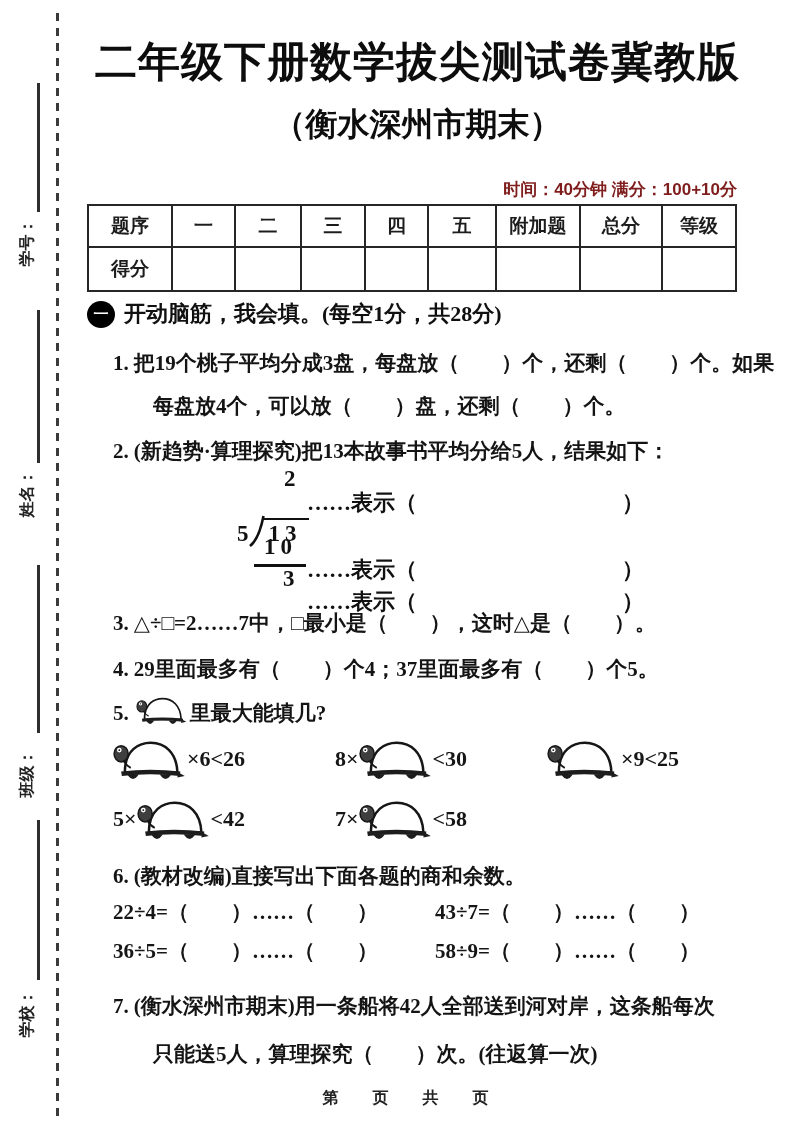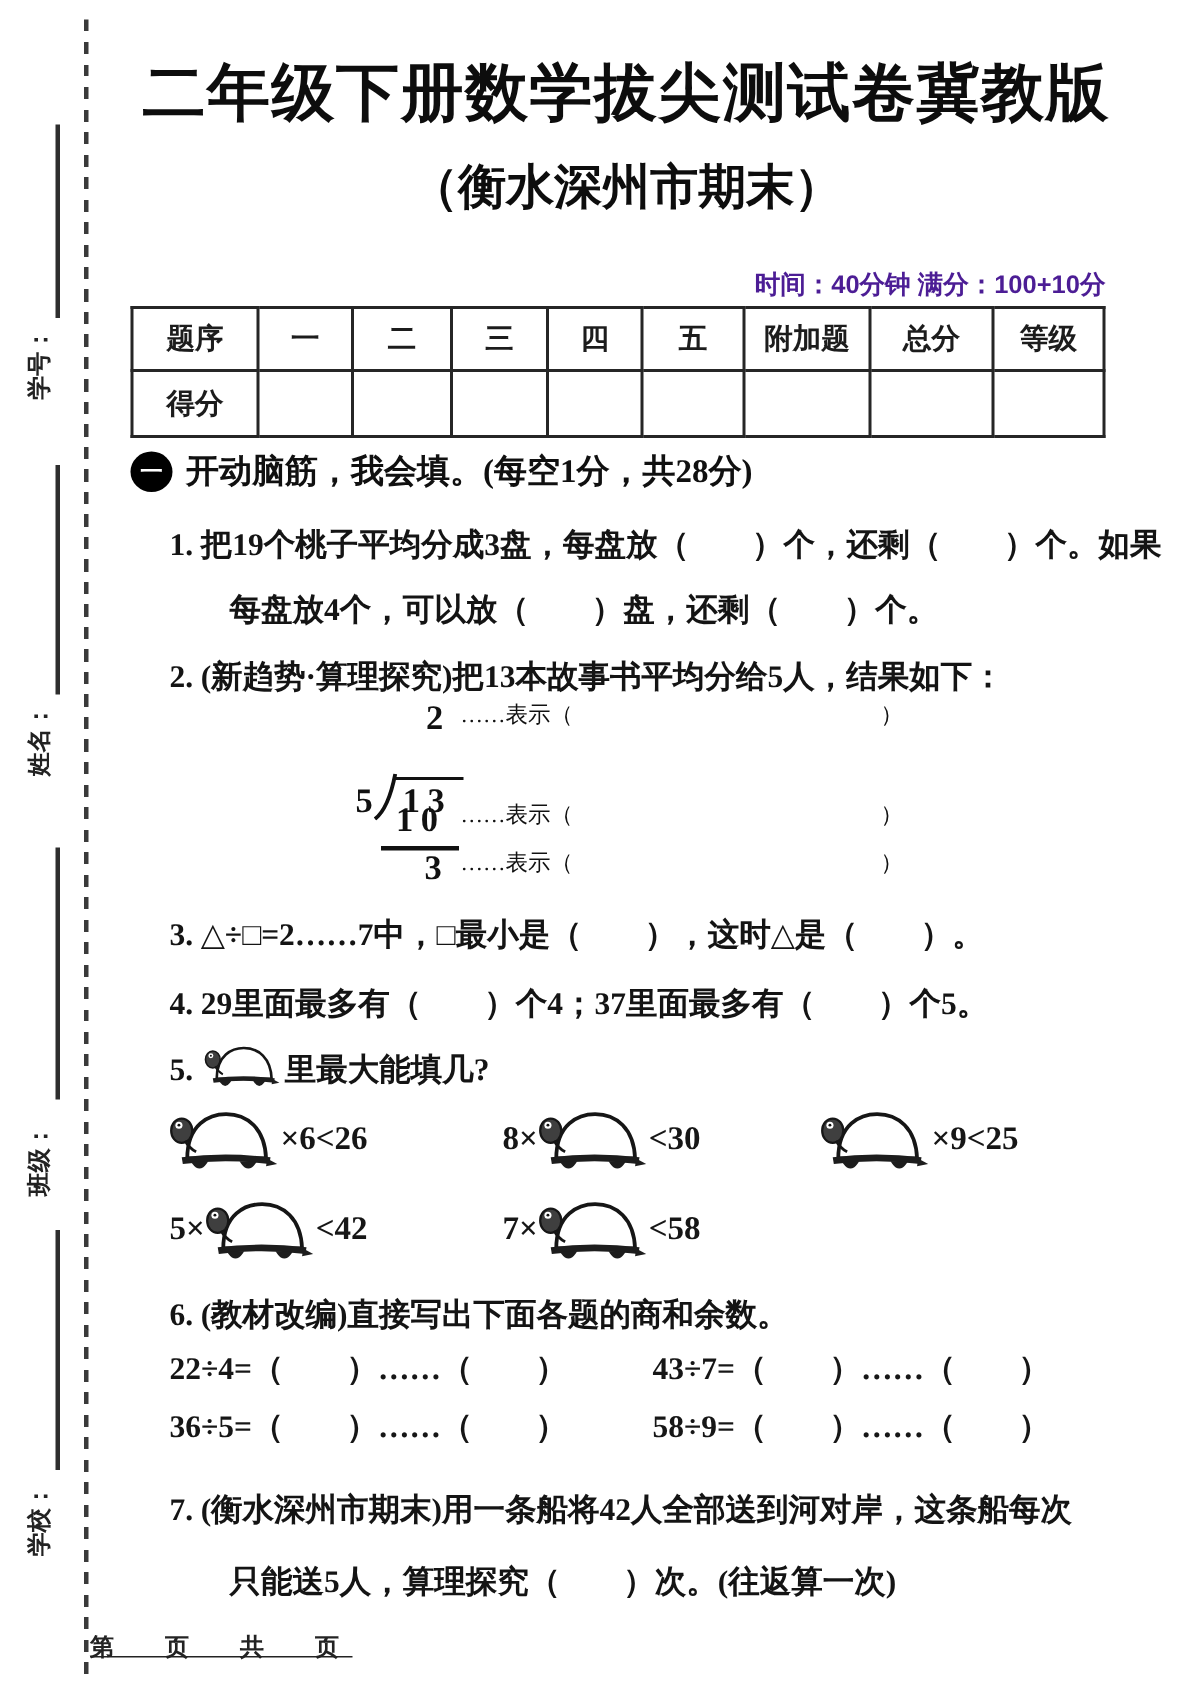--- a/index.html
+++ b/index.html
@@ -33,21 +33,21 @@
     font-family:"Liberation Sans","DejaVu Sans",sans-serif; color:#0d0d0d;
   }
   .page-subtitle {
     position:absolute; top:103px; left:60px; width:715px;
     text-align:center; font-size:32px; font-weight:800;
     font-family:"Liberation Sans","DejaVu Sans",sans-serif; color:#0d0d0d;
   }
   .exam-meta {
     position:absolute; top:178px; right:56px;
     font-size:17px; font-weight:700;
-    font-family:"Liberation Sans","DejaVu Sans",sans-serif; color:#4c1d95;
+    font-family:"Liberation Sans","DejaVu Sans",sans-serif; color:#7f1d1d;
   }
 
   
   table.score-table {
     position:absolute; top:204px; left:87px;
     border-collapse:collapse; table-layout:fixed; width:650px;
   }
   .score-table td {
     border:2.5px solid #262626; text-align:center; vertical-align:middle;
     font-size:19px; font-weight:700; color:#1c1c1c;
@@ -80,21 +80,21 @@
   
   .longdiv { position:absolute; left:237px; top:468px; width:410px; height:130px;
              font-size:23px; font-weight:700; color:#111; }
   .ld-quot   { position:absolute; left:47px;  top:-2px; }
   .ld-row2   { position:absolute; left:0;     top:32px; display:flex; align-items:flex-end; }
   .ld-divd   { border-top:2.5px solid #111; padding:1px 7px 0 7px; letter-spacing:5px; margin-left:-3px;margin-top:18px; }
   .ld-brkt   { display:block; margin-bottom:0px; }
   .ld-prod   { position:absolute; left:27px;  top:66px; letter-spacing:5px; }
   .ld-subln  { position:absolute; left:17px;  top:96px; width:52px; height:2.5px; background:#111; }
   .ld-rem    { position:absolute; left:46px;  top:98px; }
-  .ld-dots   { position:absolute; left:70px; font-size:15px; font-weight:400; white-space:nowrap; }
+  .ld-dots   { position:absolute; left:70px; font-size:22px; font-weight:700; white-space:nowrap;margin-top:21px; }
   .ld-gap    { display:inline-block; width:205px; }
   .ld-d1 { top:-1px; } .ld-d2 { top:66px; } .ld-d3 { top:98px; }
 
   
   .turtle-grid {
     position:absolute; left:113px; top:733px; width:610px;
     display:grid; grid-template-columns:222px 212px auto; row-gap:8px;
     font-size:22px; font-weight:700;
   }
   .turtle-cell { display:flex; align-items:center; height:52px; white-space:nowrap; }
@@ -103,22 +103,22 @@
   .expr-grid {
     position:absolute; left:113px; top:898px; width:620px;
     display:grid; grid-template-columns:322px auto; row-gap:9px;
     font-size:21px; font-weight:700;
   }
   .expr-cell { white-space:nowrap; height:30px; }
 
   
   .page-footer {
     position:absolute; top:1088px; left:60px; width:700px;
-    text-align:left; font-size:16px; letter-spacing:9px; font-weight:600;
-    font-family:"Liberation Sans","DejaVu Sans",sans-serif; color:#232323;text-decoration:underline;
+    text-align:center; font-size:16px; letter-spacing:9px; font-weight:600;
+    font-family:"Liberation Sans","DejaVu Sans",sans-serif; color:#232323;
   }
 
   svg.turtle { display:block; }
 </style>
 </head>
 <body>
 
 <svg width="0" height="0" style="position:absolute" aria-hidden="true">
   <defs>
     <g id="turtle-shape">

